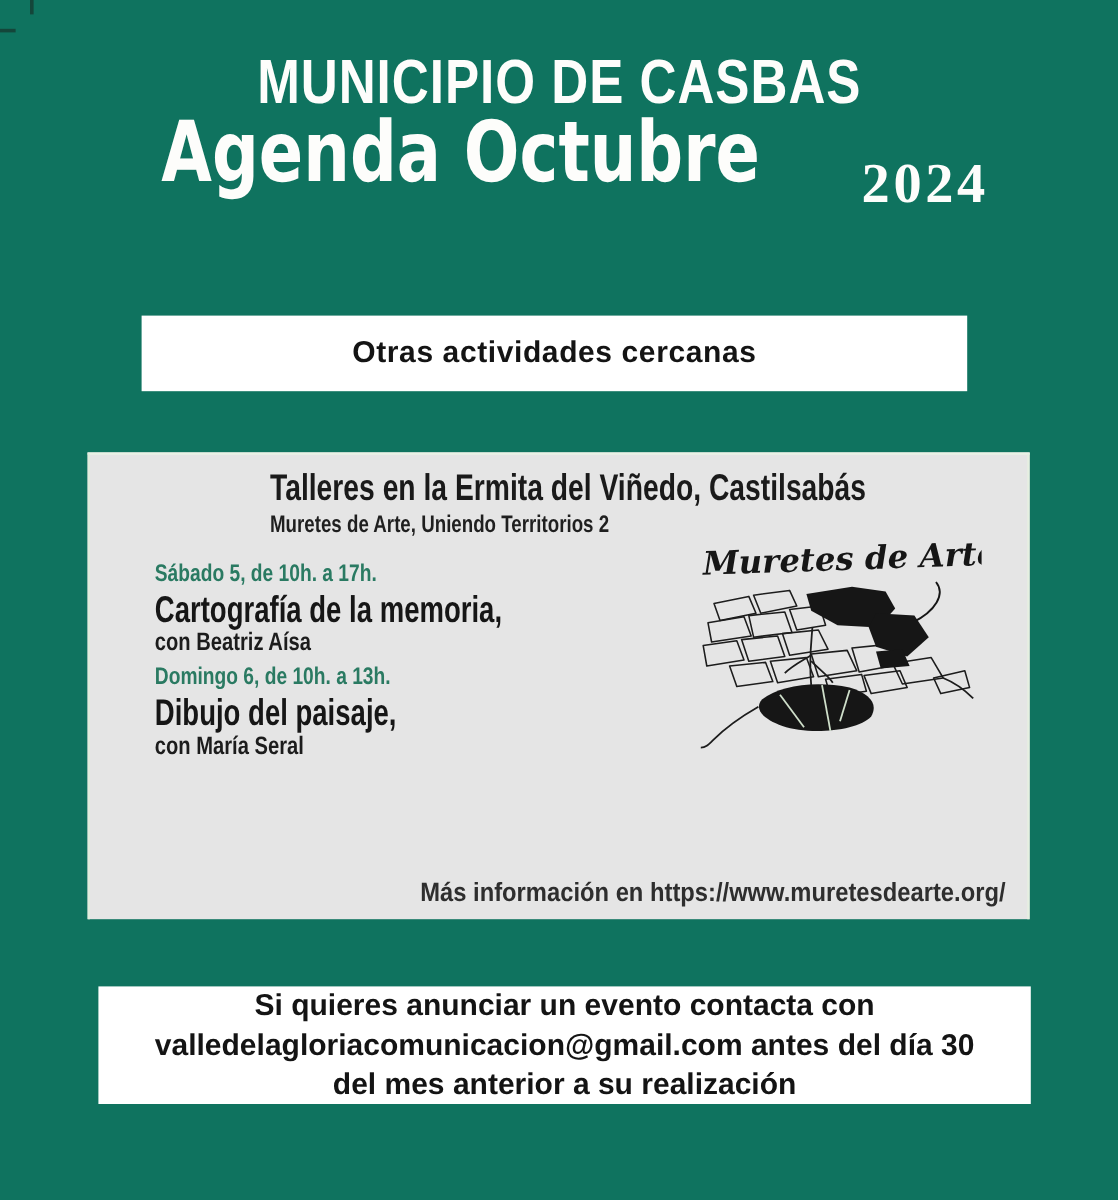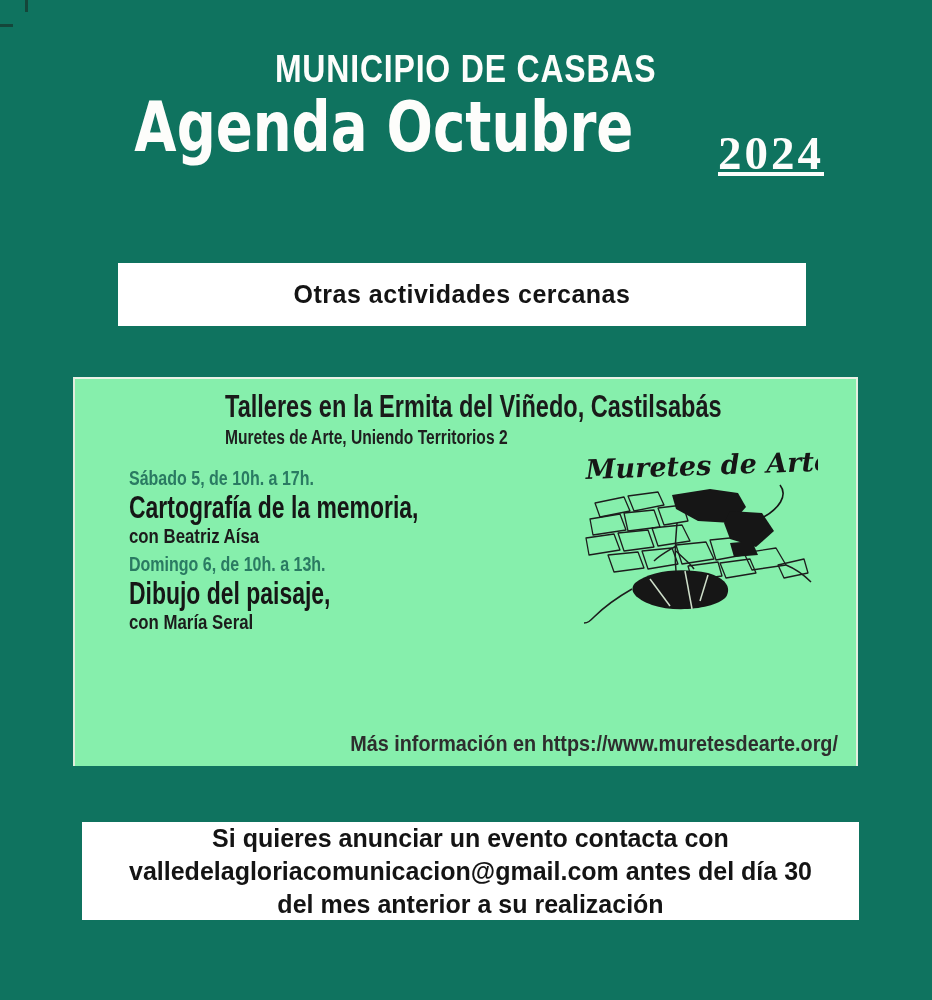--- a/index.html
+++ b/index.html
@@ -9,49 +9,49 @@
     background:#0F735F;
   }
   
   .mark{position:absolute;background:#14463A;}
   .mark.v{left:25px;top:0;width:3px;height:12px;}
   .mark.h{left:0;top:24px;width:13px;height:3px;}
 
   
   .municipality{
     position:absolute;top:48px;left:0;width:932px;text-align:center;
-    color:#FDFDFB;font-size:39px;font-weight:bold;line-height:42px;
+    color:#FDFDFB;font-size:52px;font-weight:bold;line-height:42px;
     font-family:"Liberation Sans",sans-serif;
   }
   .municipality .cond{display:inline-block;transform:scaleX(0.82);transform-origin:center;letter-spacing:1px;}
   .agenda-title{
     position:absolute;top:88px;left:0;width:768px;text-align:center;
     color:#FDFDFB;font-size:70px;font-weight:bold;line-height:78px;
     font-family:"DejaVu Sans",sans-serif;
   }
   .agenda-title .cond{display:inline-block;transform:scaleX(0.78);transform-origin:center;letter-spacing:0px;}
   .agenda-year{
     position:absolute;top:128px;left:718px;
     color:#FDFDFB;font-size:47px;font-weight:bold;line-height:50px;
-    font-family:"Liberation Serif","DejaVu Serif",serif;letter-spacing:3px;text-decoration:underline;
+    font-family:"Liberation Serif","DejaVu Serif",serif;letter-spacing:3px;
   }
 
   
   .banner{
     position:absolute;left:118px;top:263px;width:688px;height:63px;
     background:#FFFFFF;display:flex;align-items:center;justify-content:center;
   }
   .banner span{
     color:#141414;font-size:25px;font-weight:bold;letter-spacing:0.5px;
   }
 
   
   .card{
     position:absolute;left:73px;top:377px;width:785px;height:389px;
-    background:#86efac;
+    background:#e5e5e5;
     border-top:2px solid #EAF2E6;border-left:2px solid #E2ECDD;border-right:2px solid #E6EFE1;
     box-sizing:border-box;
     padding-left:28px;
   }
   .card-title{
     position:absolute;left:150px;top:11px;
     color:#1A1A1A;font-size:31px;font-weight:bold;line-height:34px;
     transform:scaleX(0.76);transform-origin:left center;white-space:nowrap;letter-spacing:0px;
   }
   .card-subtitle{

